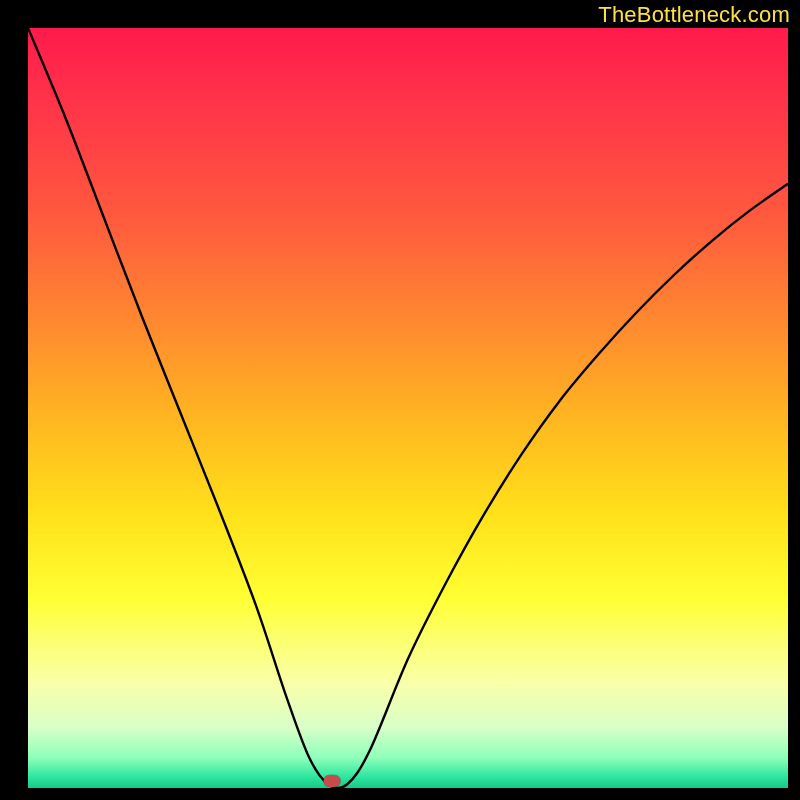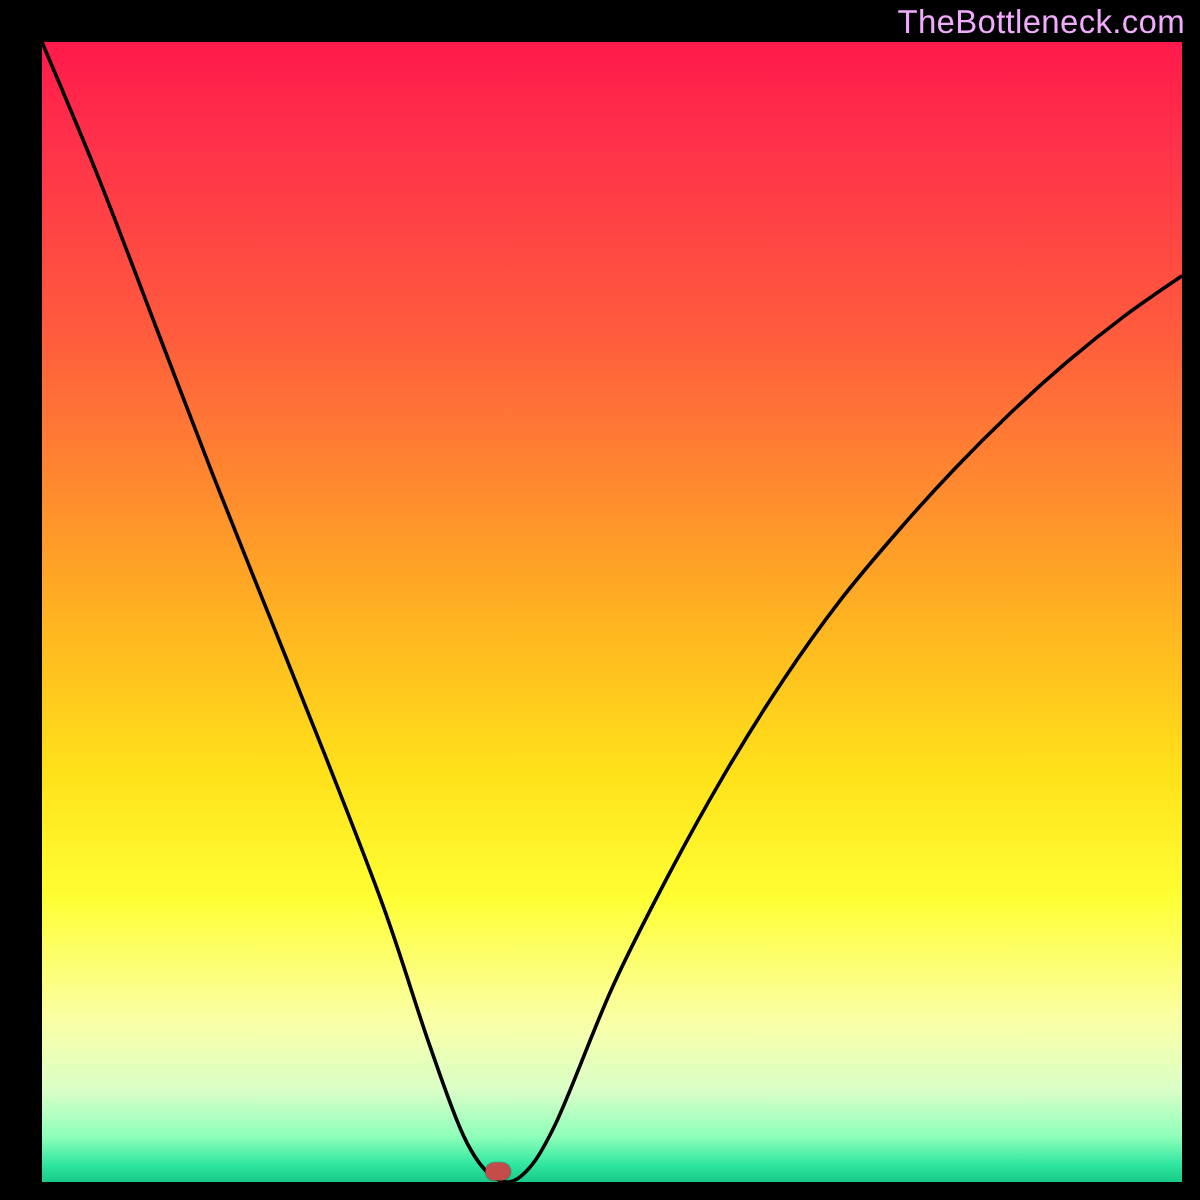--- a/index.html
+++ b/index.html
@@ -14,21 +14,21 @@
   .frame {
     position: relative;
     width: 800px;
     height: 800px;
     background: #000;
   }
   .watermark {
     position: absolute;
     top: 2px;
     right: 10px;
-    color: #f0abfc;
+    color: #fde047;
     font-size: 22px;
     font-weight: 500;
     letter-spacing: 0.2px;
     z-index: 30;
   }
   .plot {
     position: absolute;
     left: 28px;
     top: 28px;
     width: 760px;

